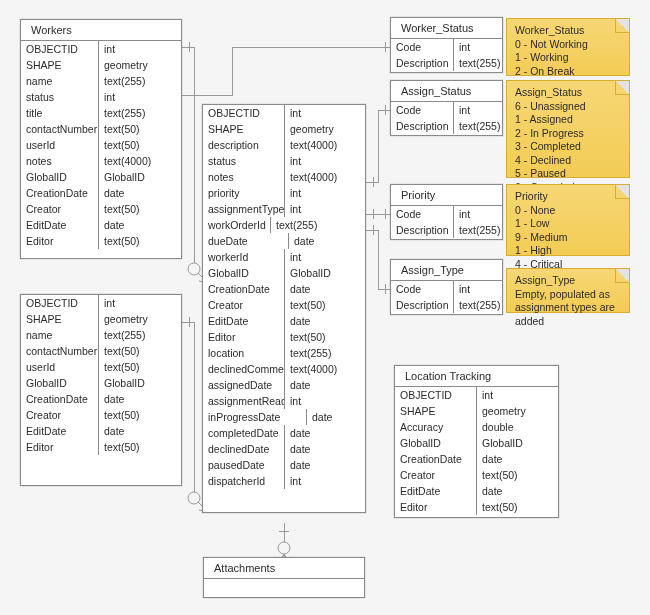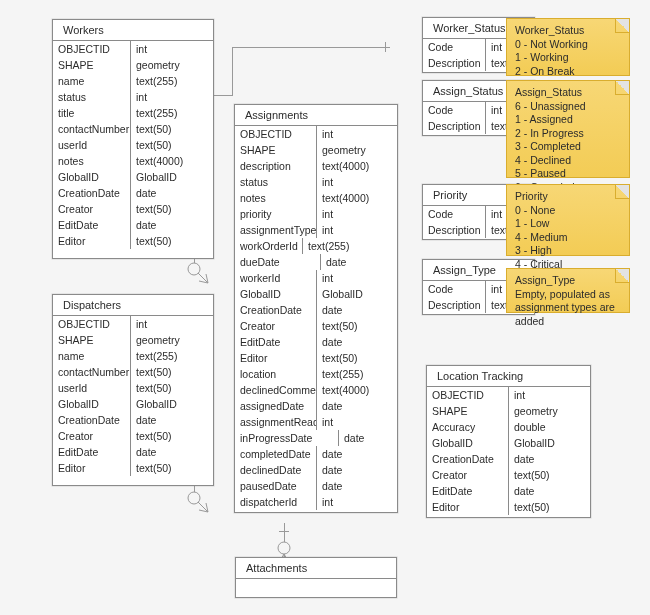--- a/index.html
+++ b/index.html
@@ -13,21 +13,20 @@
   #canvas{position:absolute;inset:0;width:650px;height:615px;}
   #wires{position:absolute;left:0;top:0;width:650px;height:615px;pointer-events:none;}
 
   
   .entity{
     position:absolute;
     background:#ffffff;
     border:1px solid #8a8a8a;
     box-sizing:border-box;
     box-shadow:0 0 0 0.5px rgba(120,120,120,.25);
-    margin-left:32px;
   }
   .ent-title{
     height:21px;line-height:21px;
     padding-left:10px;
     font-size:11px;color:#2b2b2b;
     border-bottom:1px solid #8a8a8a;
     box-sizing:border-box;
     background:#fff;
     white-space:nowrap;
   }
@@ -184,21 +183,20 @@
           <div class="f-type">date</div>
         </div>
       <div class="row">
           <div class="f-name" style="width:78px">Editor</div>
           <div class="f-type">text(50)</div>
         </div>
     </div>
   </div>
 
   <div class="entity" style="left:20px;top:294px;width:162px;height:192px;">
-    <div class="ent-title">Dispatchers</div>
     <div class="ent-body">
       <div class="row">
           <div class="f-name" style="width:78px">OBJECTID</div>
           <div class="f-type">int</div>
         </div>
       <div class="row">
           <div class="f-name" style="width:78px">SHAPE</div>
           <div class="f-type">geometry</div>
         </div>
       <div class="row">
@@ -230,21 +228,20 @@
           <div class="f-type">date</div>
         </div>
       <div class="row">
           <div class="f-name" style="width:78px">Editor</div>
           <div class="f-type">text(50)</div>
         </div>
     </div>
   </div>
 
   <div class="entity" style="left:202px;top:104px;width:164px;height:409px;">
-    <div class="ent-title">Assignments</div>
     <div class="ent-body">
       <div class="row">
           <div class="f-name" style="width:82px">OBJECTID</div>
           <div class="f-type">int</div>
         </div>
       <div class="row">
           <div class="f-name" style="width:82px">SHAPE</div>
           <div class="f-type">geometry</div>
         </div>
       <div class="row">
@@ -457,22 +454,22 @@
     <div class="nline">4 - Declined</div>
     <div class="nline">5 - Paused</div>
     <div class="nline">6 - Canceled</div>
   </div>
 
   <div class="note" style="left:506px;top:184px;width:124px;height:72px;">
     <div class="fold"></div>
     <div class="nline">Priority</div>
     <div class="nline">0 - None</div>
     <div class="nline">1 - Low</div>
-    <div class="nline">4 - Medium</div>
-    <div class="nline">3 - High</div>
+    <div class="nline">9 - Medium</div>
+    <div class="nline">1 - High</div>
     <div class="nline">4 - Critical</div>
   </div>
 
   <div class="note" style="left:506px;top:268px;width:124px;height:45px;">
     <div class="fold"></div>
     <div class="nline">Assign_Type</div>
     <div class="nline wrap">Empty, populated as assignment types are added</div>
   </div>
 
 </div>

